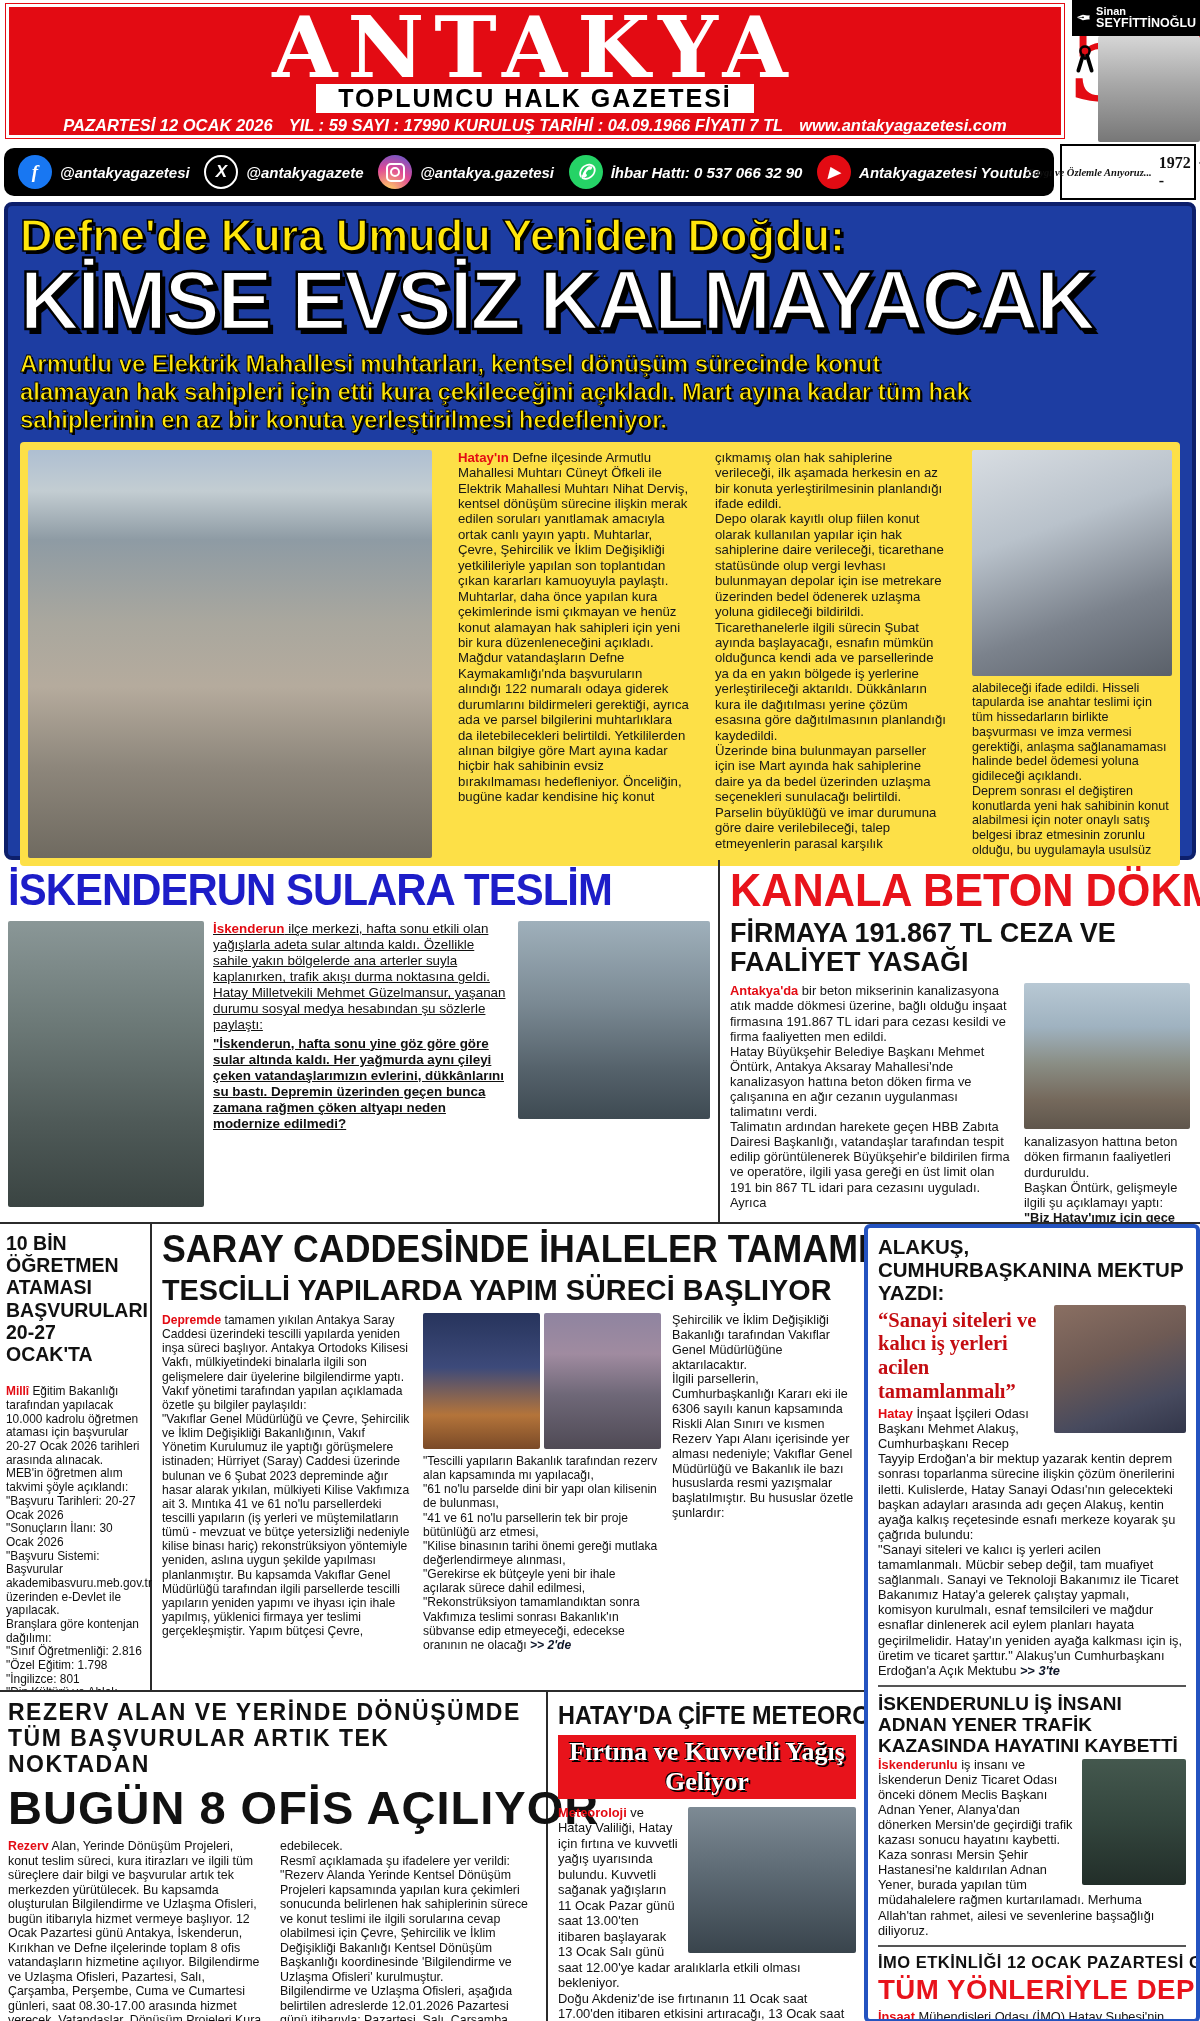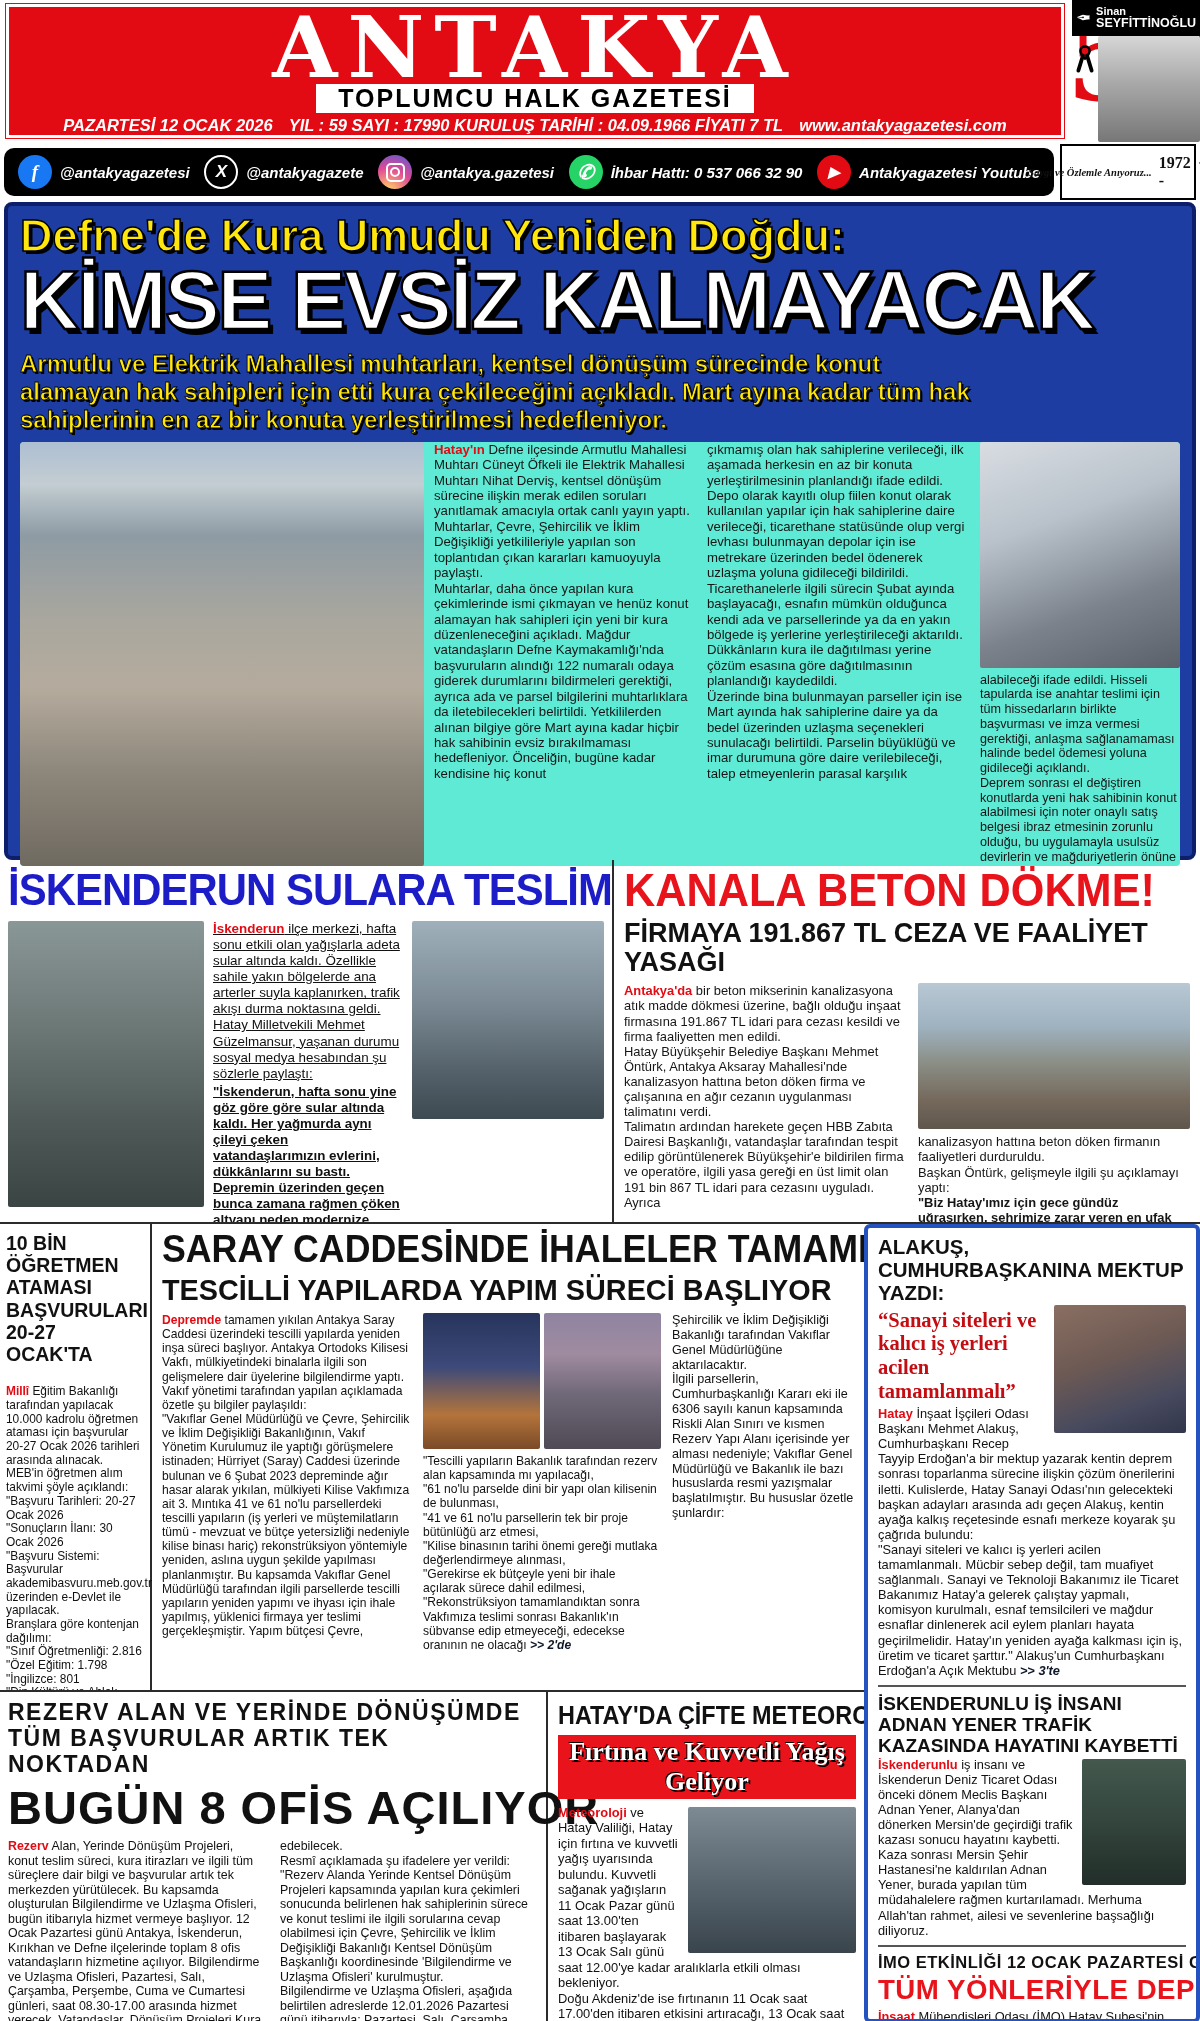--- a/index.html
+++ b/index.html
@@ -54,32 +54,32 @@
   .memorial-l2{font-weight:700;font-size:16px;display:flex;align-items:flex-start;gap:3px;margin-left:7px;}
   
   .lead-block{margin:0 4px;height:658px;background:#1d3da2;border:4px solid #0d1f6b;border-radius:8px;
               box-sizing:border-box;padding:6px 12px;}
   .kicker{color:#ffe60c;font-weight:800;font-size:45px;line-height:1.05;white-space:nowrap;
           -webkit-text-stroke:1.5px #000;text-shadow:3px 3px 0 #000;}
   .mega{color:#fff;font-weight:800;font-size:83px;line-height:1;letter-spacing:-2px;white-space:nowrap;
         -webkit-text-stroke:2.5px #000;text-shadow:4px 5px 0 #000;transform:scaleX(.99);transform-origin:left;}
   .lead-sub{color:#ffe60c;font-weight:800;font-size:24px;line-height:1.16;width:960px;margin-top:8px;
             -webkit-text-stroke:.8px #000;text-shadow:2px 2px 0 #000;}
-  .lead-card{margin-top:8px;background:#5eead4;border-radius:4px;height:424px;display:flex;gap:10px;
-             padding:0;box-sizing:border-box;overflow:hidden;}
+  .lead-card{margin-top:8px;background:#fde047;border-radius:4px;height:424px;display:flex;gap:26px;
+             padding:8px;box-sizing:border-box;overflow:hidden;}
   .lead-photo{width:404px;flex:none;}
   .bodytext{font-size:13.2px;line-height:1.17;color:#161616;}
   .prelines{white-space:pre-line;}
   .lead-col{flex:1;overflow:hidden;}
   .lead-col3{width:200px;flex:none;font-size:12.6px;overflow:hidden;}
   .lead-col3 .ph{height:226px;margin-bottom:5px;}
   .leadword{color:#e30b13;font-weight:800;}
   
   .band2{display:flex;height:362px;overflow:hidden;border-bottom:2px solid #2b2b2b;}
-  .isk{width:614px;flex:none;box-sizing:border-box;padding:4px 8px;border-right:2px solid #2b2b2b;}
+  .isk{width:720px;flex:none;box-sizing:border-box;padding:4px 8px;border-right:2px solid #2b2b2b;}
   .isk-head{color:#1d1dc8;font-weight:800;font-size:45px;letter-spacing:-1px;white-space:nowrap;
             transform:scaleX(.93);transform-origin:left;}
   .isk-row{display:flex;gap:9px;margin-top:5px;}
   .isk-photo1{width:196px;height:286px;flex:none;}
   .isk-text{flex:1;font-size:13.4px;line-height:1.2;overflow:hidden;text-decoration:underline;}
   .isk-quote{font-weight:800;margin-top:2px;}
   .isk-right{width:192px;flex:none;}
   .isk-photo2{height:198px;}
   .isk-caption{font-weight:800;font-size:14.5px;line-height:1.2;margin-top:7px;}
   .kanala{flex:1;box-sizing:border-box;padding:2px 10px;overflow:hidden;}

